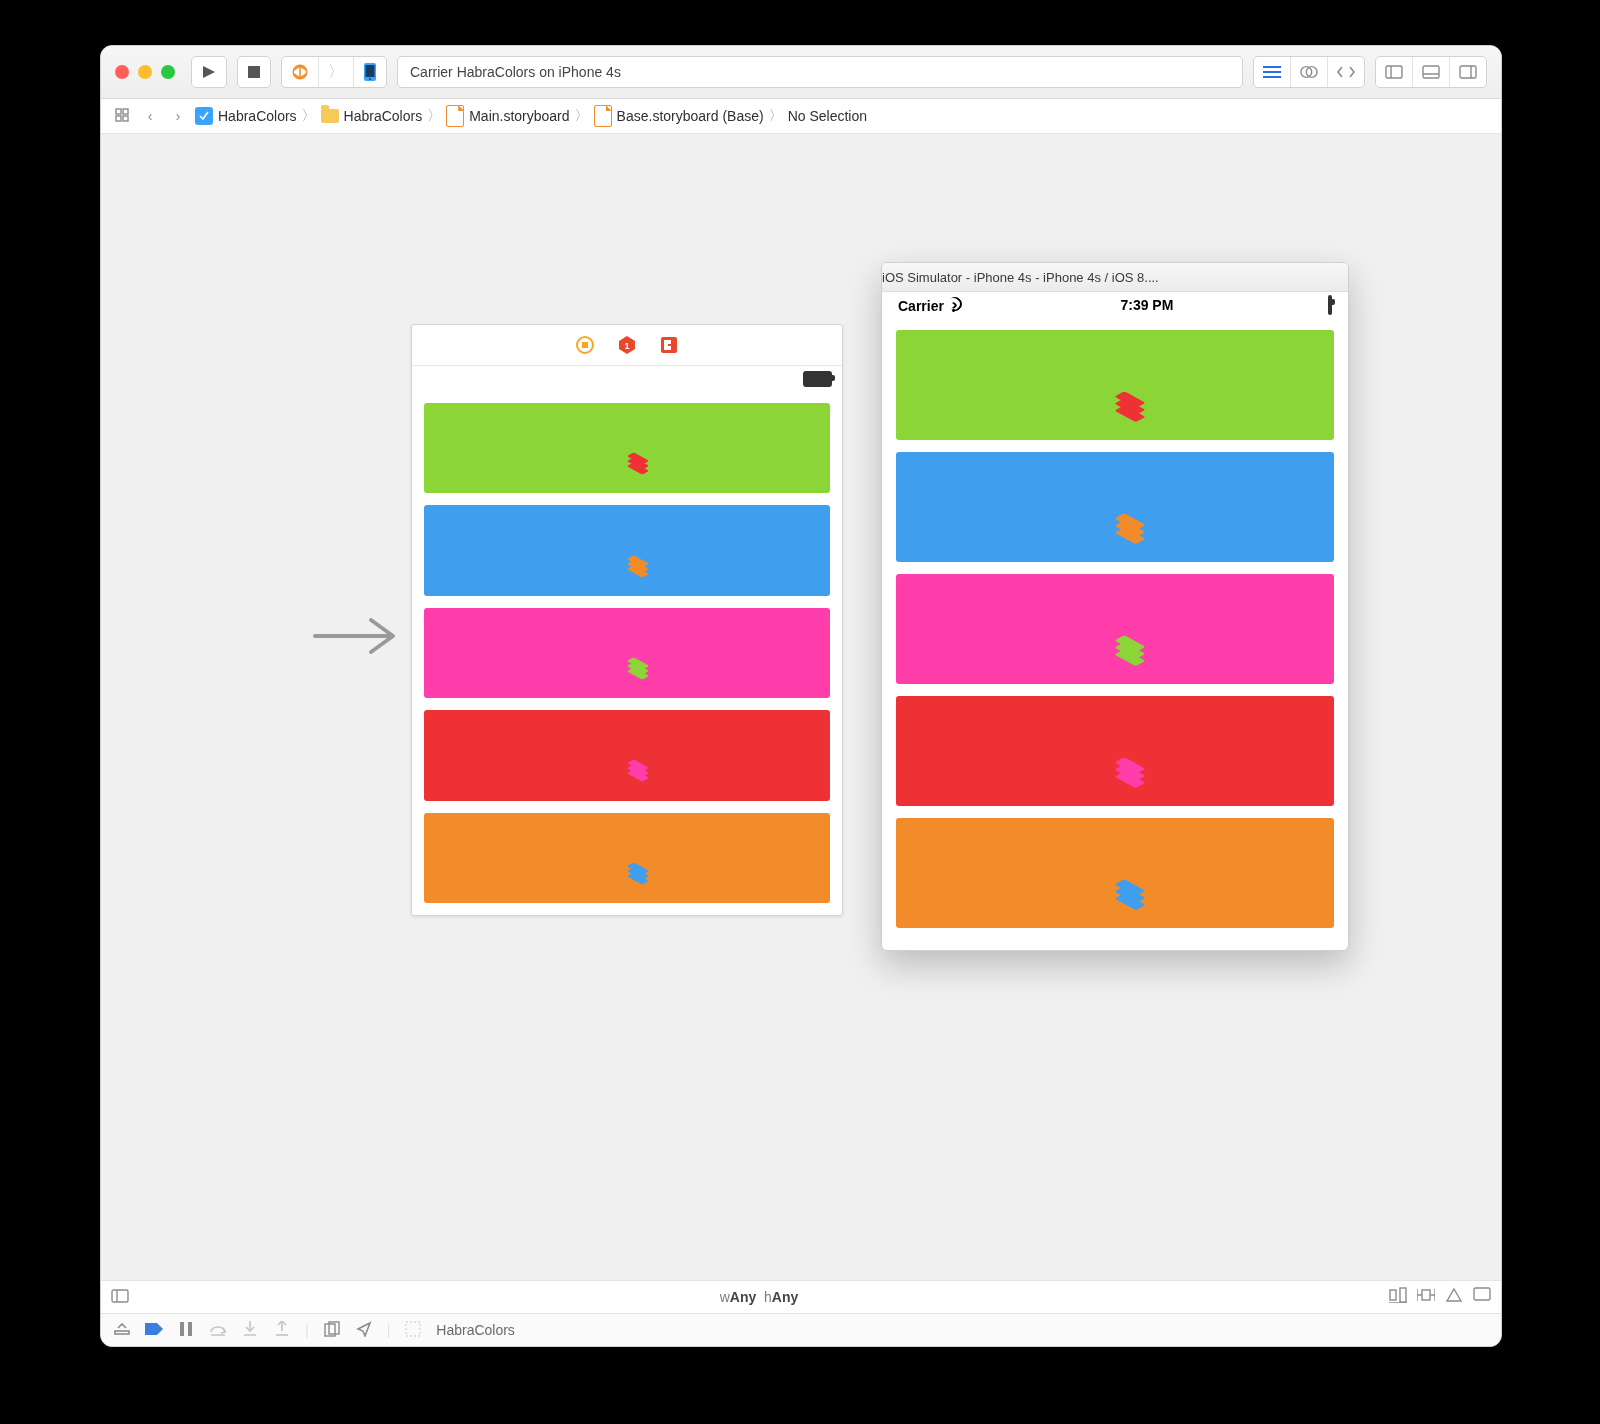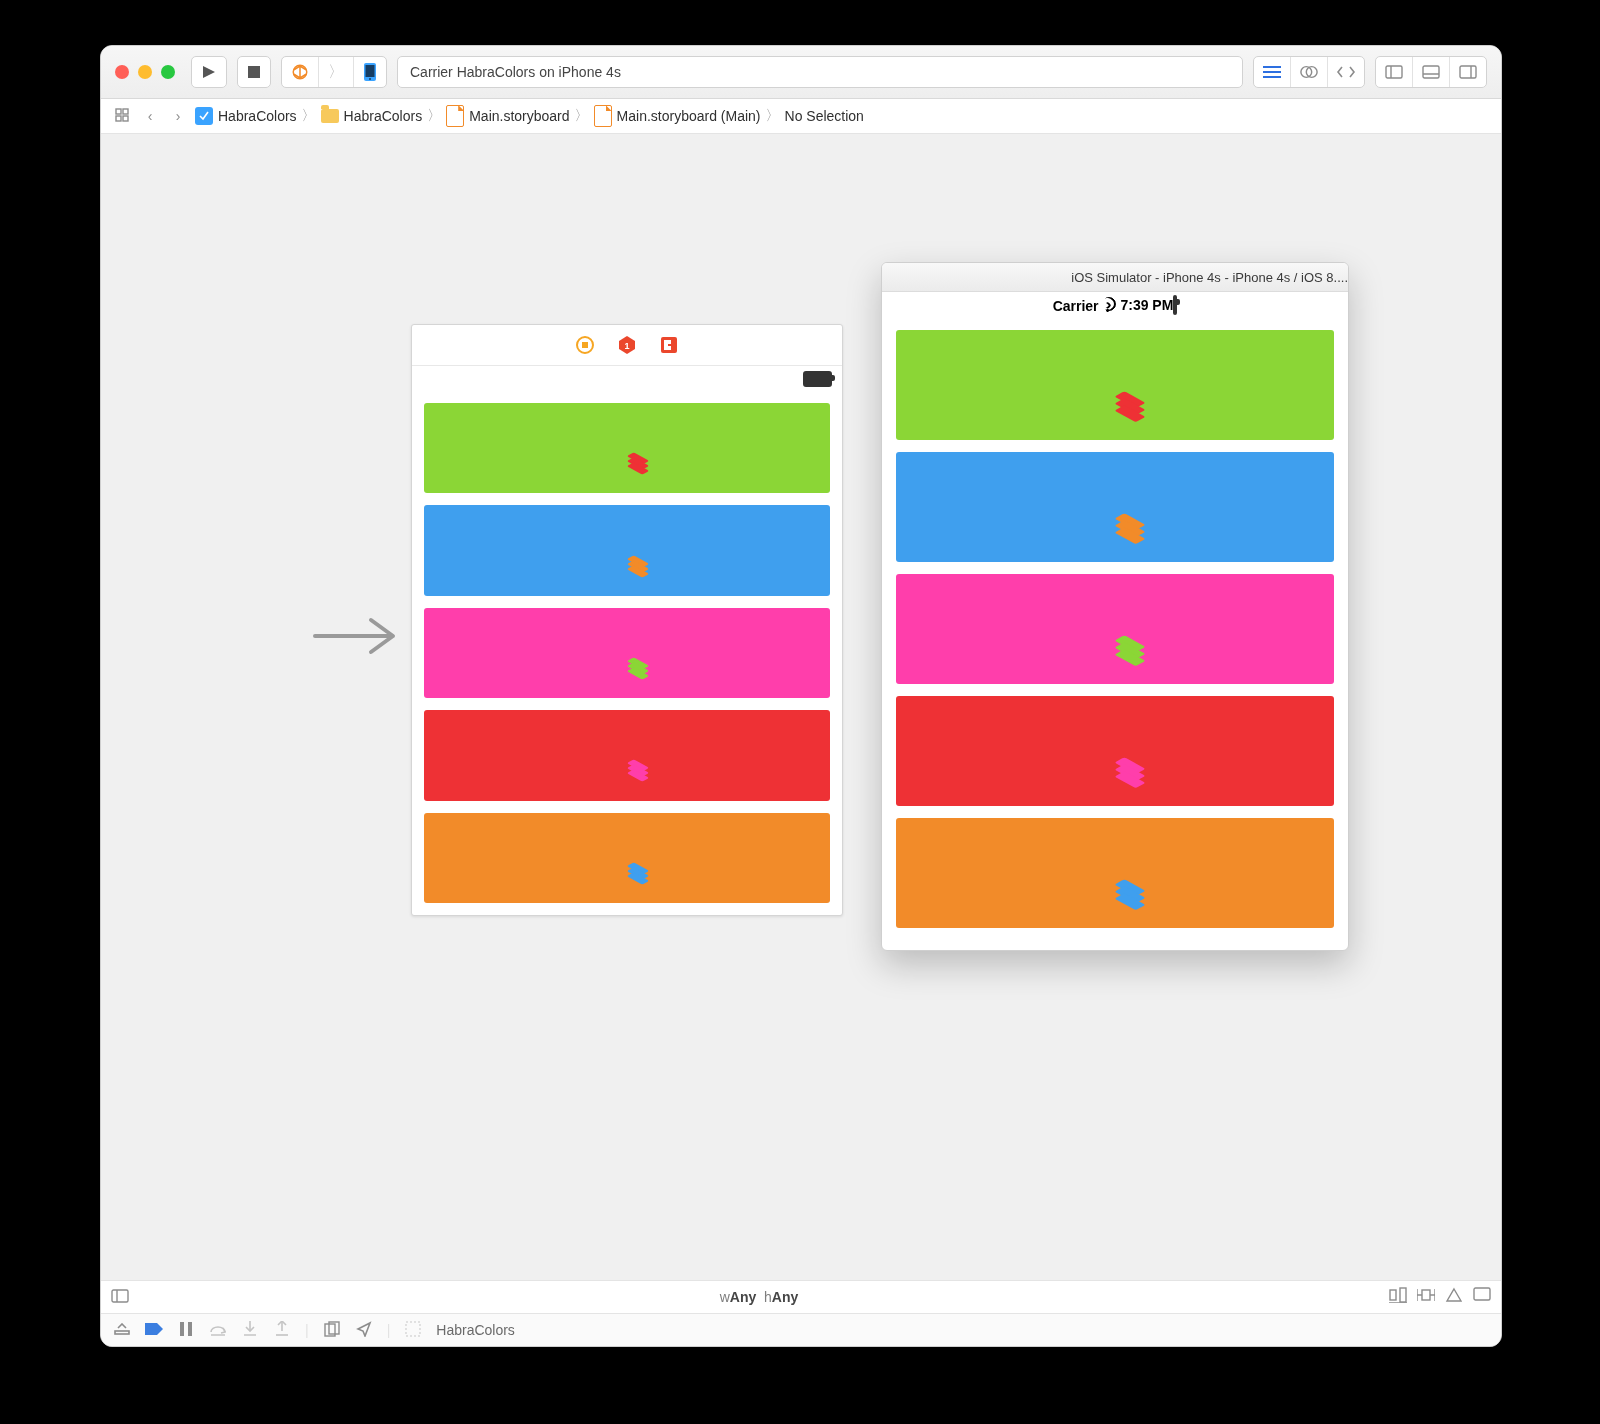--- a/index.html
+++ b/index.html
@@ -96,22 +96,22 @@
   .tile { flex:1; border-radius:3px; display:flex; align-items:center; justify-content:center; }
   .t-green{background:var(--green);} .t-blue{background:var(--blue);} .t-pink{background:var(--pink);} .t-red{background:var(--red);} .t-orange{background:var(--orange2);}
 
   
   .sim {
     position:absolute; left:780px; top:128px;
     width:466px; background:#fff; border:1px solid #cfcfcf; border-radius:6px;
     box-shadow: 0 14px 35px rgba(0,0,0,.22);
     display:flex; flex-direction:column; overflow:hidden;
   }
-  .sim .sim-title{ height:28px; background:linear-gradient(#f8f8f8,#ebebeb); border-bottom:1px solid #dcdcdc; display:flex; align-items:center; justify-content:flex-end; font-size:13px; color:#3a3a3a;}
-  .sim .sim-status{ height:26px; display:flex; align-items:center; justify-content:center; padding:0 10px; font-size:14px; font-weight:600;}
+  .sim .sim-title{ height:28px; background:linear-gradient(#f8f8f8,#ebebeb); border-bottom:1px solid #dcdcdc; display:flex; align-items:center; justify-content:flex-start; font-size:13px; color:#3a3a3a;}
+  .sim .sim-status{ height:26px; display:flex; align-items:center; justify-content:space-between; padding:0 16px; font-size:14px; font-weight:600;}
   .sim .sim-tiles{ padding:12px 14px 22px; display:flex; flex-direction:column; gap:12px;}
   .sim .tile{ height:110px; flex:none; }
 
   
   .sizebar {
     height:32px; display:flex; align-items:center; justify-content:space-between;
     padding:0 10px; font-size:14px; color:#464646; background:#fff; border-bottom:1px solid var(--chrome-divider);
   }
   .sizebar .mid .g { color:#7e7e7e; }
   .align-group { display:flex; gap:10px; color:var(--icon-grey); font-size:16px;}
@@ -245,21 +245,21 @@
           <span>HabraColors</span>
         </span>
   <span class="sep">〉</span>
   <span class="crumb">
           <span class="file-icon"></span>
           <span>Main.storyboard</span>
         </span>
   <span class="sep">〉</span>
   <span class="crumb">
           <span class="file-icon"></span>
-          <span>Main.storyboard (Main)</span>
+          <span>Base.storyboard (Base)</span>
         </span>
   <span class="sep">〉</span>
   <span class="crumb">
           <span>No Selection</span>
         </span>
 </div>
 
 <div class="canvas">
   <svg class="arrow" width="92" height="44" viewBox="0 0 92 44" fill="none" stroke="#9a9a9a" stroke-width="4" stroke-linecap="round" stroke-linejoin="round">
           <line x1="4" y1="22" x2="78" y2="22"></line>

